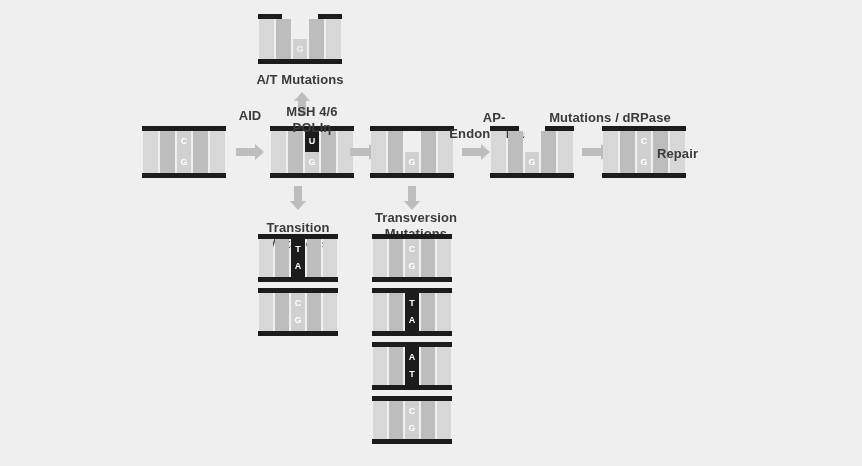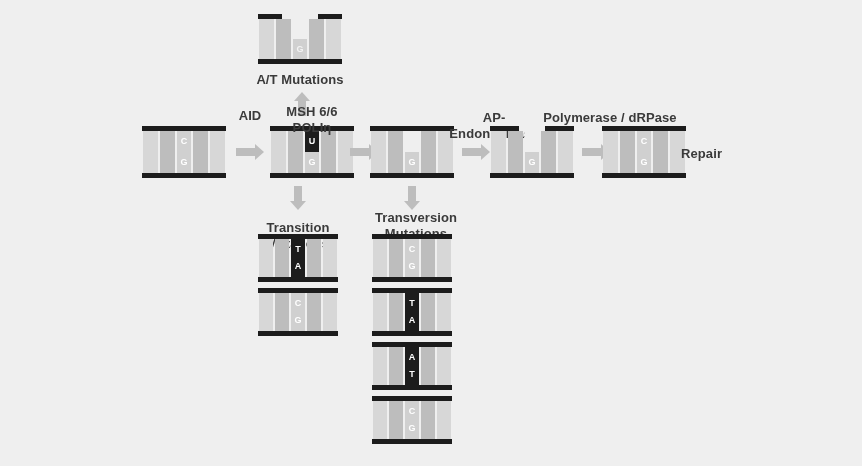--- a/index.html
+++ b/index.html
@@ -125,21 +125,21 @@
           <div style="position:absolute;left:0;right:0;top:0;height:50%;background:#1c1c1c;"></div>
           <div class="letter onlight" style="top:6px;">U</div>
           <div class="letter" style="bottom:6px;">G</div>
         </div>
         <div class="col mid"></div>
         <div class="col light"></div>
       </div>
       <div class="rail bot"></div>
     </div>
   </div>
-  <div class="lab" style="left:268px;top:104px;width:88px;">MSH 6/6
+  <div class="lab" style="left:268px;top:104px;width:88px;">MSH 4/6
 POLIη</div>
 
   <div class="arrow-r" style="left:350px;top:144px;width:28px;height:16px;">
     <div class="shaft" style="width:19px;"></div>
     <div class="head" style="left:19px;"></div>
   </div>
 
   <div class="dna" style="left:370px;top:126px;width:84px;height:52px;">
     <div class="bars">
       <div class="rail top"></div>
@@ -178,39 +178,39 @@
       <div class="rail bot"></div>
     </div>
   </div>
   <div class="abs" style="left:490px;top:126px;width:29px;height:5px;background:#1c1c1c;"></div>
   <div class="abs" style="left:545px;top:126px;width:29px;height:5px;background:#1c1c1c;"></div>
 
   <div class="arrow-r" style="left:582px;top:144px;width:28px;height:16px;">
     <div class="shaft" style="width:19px;"></div>
     <div class="head" style="left:19px;"></div>
   </div>
-  <div class="lab" style="left:530px;top:110px;width:160px;">Polymerase / dRPase</div>
+  <div class="lab" style="left:530px;top:110px;width:160px;">Mutations / dRPase</div>
 
   <div class="dna" style="left:602px;top:126px;width:84px;height:52px;">
     <div class="bars">
       <div class="rail top"></div>
       <div class="cols">
         <div class="col light"></div>
         <div class="col mid"></div>
         <div class="col base" style="background:#d0d0d0;">
           <div class="letter" style="top:6px;">C</div>
           <div class="letter" style="bottom:6px;">G</div>
         </div>
         <div class="col mid"></div>
         <div class="col light"></div>
       </div>
       <div class="rail bot"></div>
     </div>
   </div>
-  <div class="lab" style="left:681px;top:146px;width:60px;text-align:left;">Repair</div>
+  <div class="lab" style="left:657px;top:146px;width:60px;text-align:left;">Repair</div>
 
   <div class="arrow-d" style="left:290px;top:186px;width:16px;height:24px;">
     <div class="shaft" style="height:15px;"></div>
     <div class="head" style="top:15px;"></div>
   </div>
   <div class="arrow-d" style="left:404px;top:186px;width:16px;height:24px;">
     <div class="shaft" style="height:15px;"></div>
     <div class="head" style="top:15px;"></div>
   </div>
 

